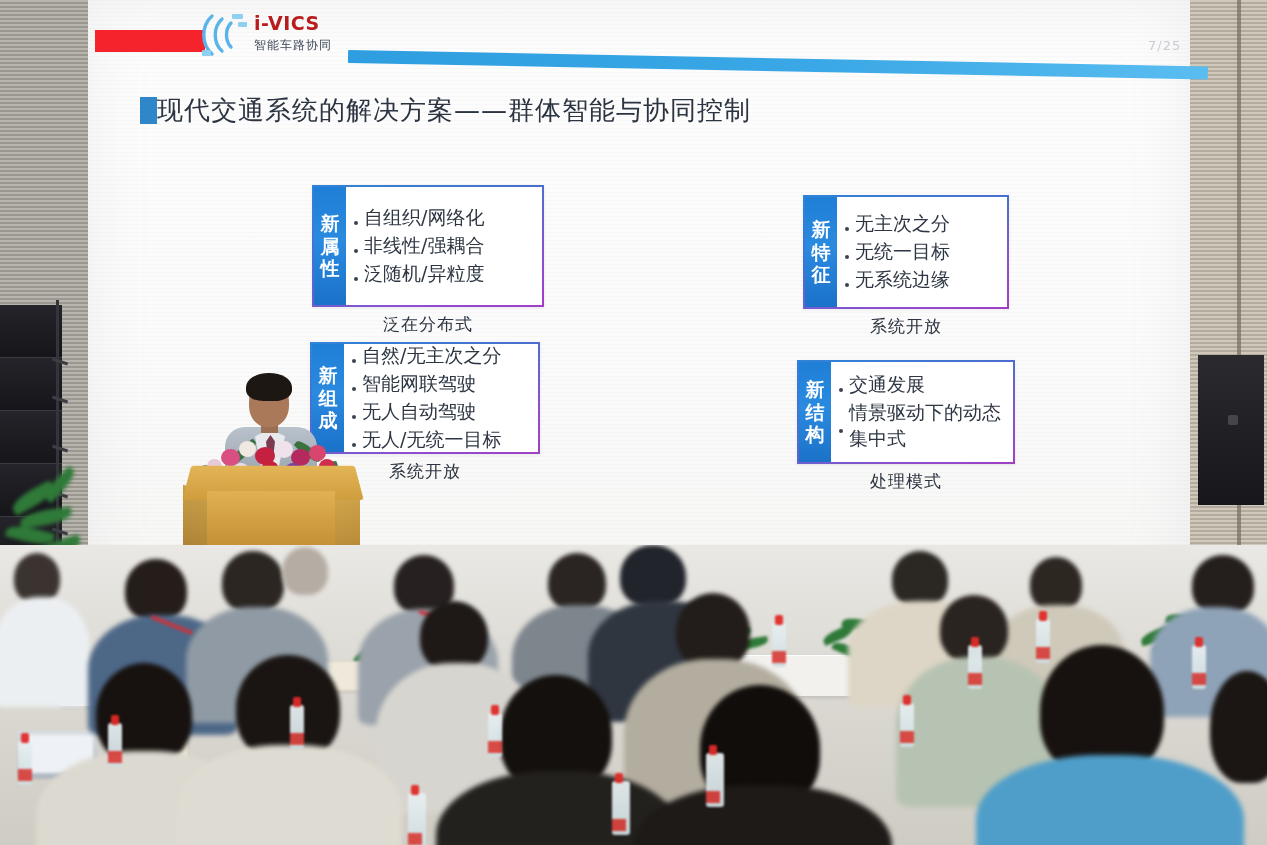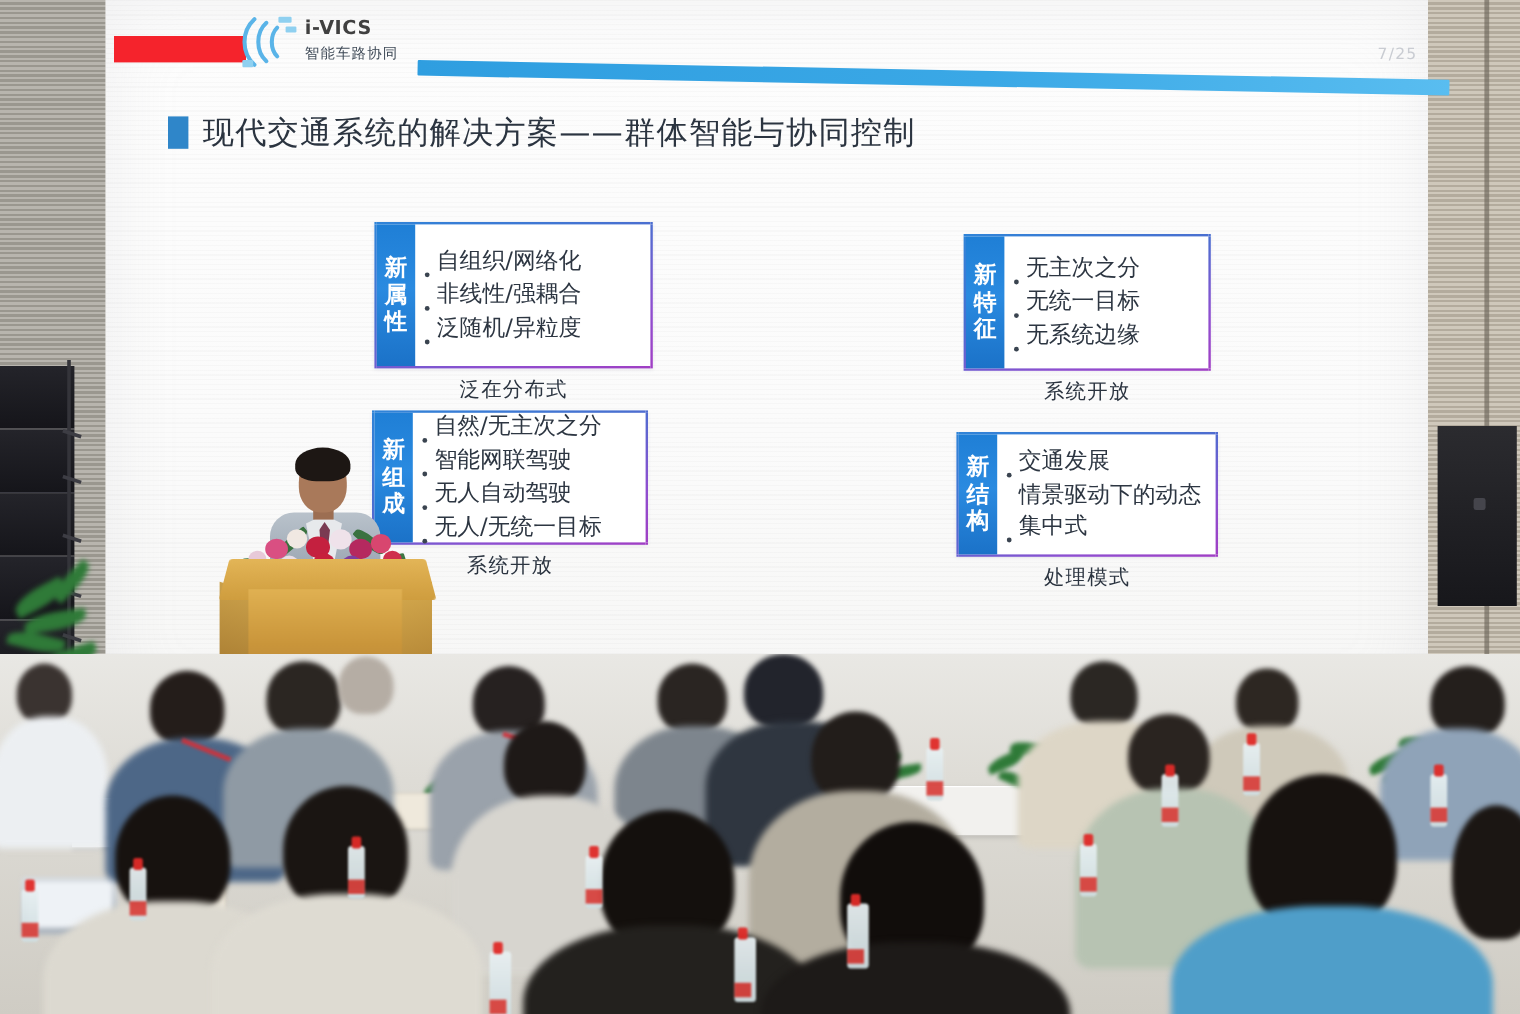--- a/index.html
+++ b/index.html
@@ -71,46 +71,46 @@
     position:absolute;left:198px;top:8px;width:150px;height:58px;
   }
   .logo-mark{
     position:absolute;left:0;top:2px;width:52px;height:50px;
   }
   .logo-text{
     position:absolute;left:56px;top:2px;width:96px;
   }
   .logo-en{
     font-family:"DejaVu Sans","Liberation Sans",sans-serif;
-    font-size:16px;font-weight:bold;color:#404040;letter-spacing:.5px;
+    font-size:19px;font-weight:bold;color:#b91c1c;letter-spacing:.5px;
     line-height:26px;white-space:nowrap;
   }
   .logo-cn{
     font-size:12px;color:#3f4a57;letter-spacing:1px;line-height:16px;
-    white-space:nowrap;margin-top:1px;font-family:Liberation Mono, monospace;
+    white-space:nowrap;margin-top:1px;
   }
   .hdr-title{
     position:absolute;left:360px;top:14px;
     font-size:37px;font-weight:bold;color:#f6464e;
     letter-spacing:2px;white-space:nowrap;
     text-shadow:0 0 1px rgba(246,70,78,.4);
   }
   .hdr-band{
     position:absolute;left:348px;top:50px;width:860px;height:13px;
     background:linear-gradient(90deg,#2f9ee0,#3aa8e6 55%,#59bdf0);
     transform:rotate(1.1deg);transform-origin:left center;
     border-radius:1px;
   }
   .pageno{
     position:absolute;left:1148px;top:38px;
     font-size:13px;color:#c9ccd2;letter-spacing:1px;
   }
 
   
-  .sub-wrap{position:absolute;left:140px;top:93px;display:flex;align-items:center;gap:12px;}
+  .sub-wrap{position:absolute;left:140px;top:93px;display:flex;align-items:center;}
   .sub-mark{width:17px;height:27px;background:#2f86c9;}
   .sub-text{
     font-size:26px;color:#2b3440;letter-spacing:1px;white-space:nowrap;
   }
 
   
   .cbox{position:absolute;}
   .cbox-frame{
     position:relative;display:flex;align-items:stretch;
     background:#ffffff;
@@ -125,21 +125,21 @@
     display:flex;flex-direction:column;align-items:center;justify-content:center;
     line-height:1.18;letter-spacing:0;
     padding:4px 0;
   }
   .cbox-tab span{display:block;}
   .cbox-body{
     flex:1 1 auto;padding:9px 12px 9px 8px;
     display:flex;flex-direction:column;justify-content:center;gap:2px;
   }
   .cbox-li{
-    display:flex;align-items:flex-end;gap:6px;
+    display:flex;align-items:center;gap:6px;
     font-size:19px;color:#2d3642;line-height:1.36;white-space:nowrap;
   }
   .cbox-li.wrap{white-space:normal;}
   .cbox-dot{
     flex:0 0 auto;width:4px;height:4px;border-radius:50%;
     background:#3a4450;margin-top:10px;
   }
   .cbox-cap{
     text-align:center;font-size:17px;color:#2b3440;
     margin-top:6px;letter-spacing:1px;

